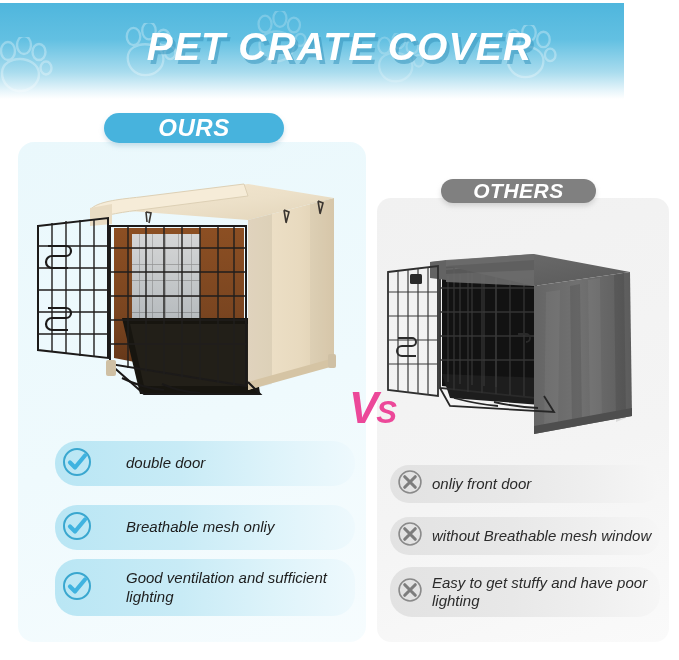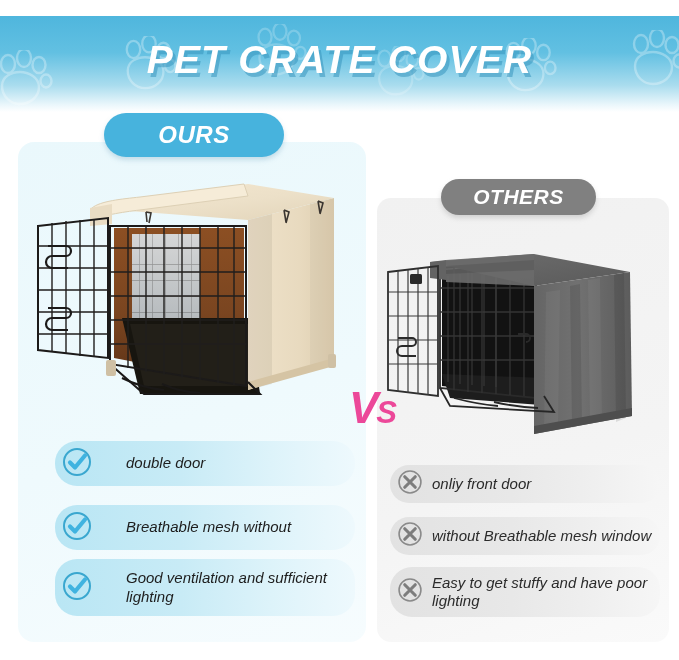--- a/index.html
+++ b/index.html
@@ -7,21 +7,21 @@
   body {
     font-family: "Liberation Sans", sans-serif;
     background: #ffffff;
     overflow: hidden;
     position: relative;
   }
   #page { position: relative; width: 679px; height: 660px; overflow: hidden; background:#fff; }
 
   
   .header {
-    position: absolute; left: 0; top: 16px; width: 679px; height: 96px;
+    position: absolute; left: 0; top: 3px; width: 624px; height: 96px;
     background: linear-gradient(180deg, #4fb6dd 0%, #62c0e2 38%, #a9dcee 72%, #e9f6fb 92%, #ffffff 100%);
     overflow: hidden;
     padding-left: 39px;
   }
   .paw { position: absolute; opacity: .30; }
   .paw svg { display: block; }
   .header-title {
     position: absolute; left: 0; top: 22px; width: 679px;
     text-align: center;
     font-size: 39px; font-weight: bold; font-style: italic;
@@ -46,27 +46,27 @@
 
   
   .badge {
     position: absolute;
     display: flex; align-items: center; justify-content: center;
     border-radius: 40px;
     font-style: italic; font-weight: bold; color: #ffffff;
     font-family: "Liberation Sans", sans-serif;
   }
   .badge-ours {
-    left: 104px; top: 113px; width: 180px; height: 44px;
+    left: 104px; top: 113px; width: 180px; height: 30px;
     background: #47b3dd;
     font-size: 24px; letter-spacing: .5px;
     box-shadow: 0 3px 5px rgba(120,170,195,.35);
   }
   .badge-others {
-    left: 441px; top: 179px; width: 155px; height: 36px;
+    left: 441px; top: 179px; width: 155px; height: 24px;
     background: #808080;
     font-size: 21px; letter-spacing: .5px;
     box-shadow: 0 3px 5px rgba(160,160,160,.4);
   }
 
   
   .vs {
     position: absolute; left: 349px; top: 386px;
     font-size: 44px; font-weight: bold; font-style: italic;
     color: #ec4899; line-height: 1;
@@ -349,21 +349,21 @@
     <span class="pill-text">double door</span>
   </div>
 
   <div class="pill pill-good" style="top:505px; height:45px;">
     <span class="pill-icon">
       <svg width="32" height="32" viewBox="0 0 32 32">
         <circle cx="16" cy="16" r="13" fill="none" stroke="#3aa7cf" stroke-width="2"></circle>
         <path d="M9 16.5 L14 21.5 L24 9.5" fill="none" stroke="#3fb3e0" stroke-width="4.2" stroke-linecap="round" stroke-linejoin="round"></path>
       </svg>
     </span>
-    <span class="pill-text">Breathable mesh without</span>
+    <span class="pill-text">Breathable mesh onliy</span>
   </div>
 
   <div class="pill pill-good" style="top:559px; height:57px;">
     <span class="pill-icon">
       <svg width="32" height="32" viewBox="0 0 32 32">
         <circle cx="16" cy="16" r="13" fill="none" stroke="#3aa7cf" stroke-width="2"></circle>
         <path d="M9 16.5 L14 21.5 L24 9.5" fill="none" stroke="#3fb3e0" stroke-width="4.2" stroke-linecap="round" stroke-linejoin="round"></path>
       </svg>
     </span>
     <span class="pill-text">Good ventilation and sufficient lighting</span>

